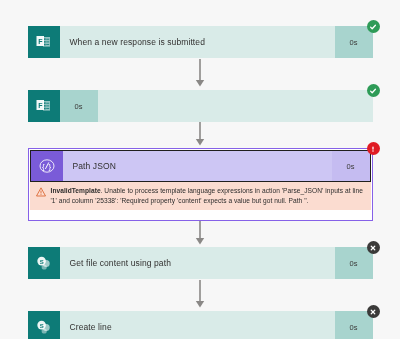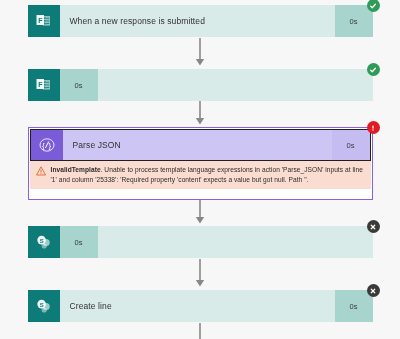--- a/index.html
+++ b/index.html
@@ -14,21 +14,21 @@
     overflow: hidden;
     position: relative;
   }
 
   #flow-canvas {
     position: absolute;
     left: 0;
     top: 0;
     width: 400px;
     height: 339px;
-    padding-top: 5px;
+    padding-top: 26px;
     box-sizing: border-box;
   }
 
   
   .node {
     position: relative;
     margin: 0 auto;
     width: 345px;
   }
 
@@ -215,21 +215,21 @@
       <div class="theme-purple">
         <div class="card">
           <div class="card-icon">
             <svg width="18" height="18" viewBox="0 0 18 18">
               <ellipse cx="9" cy="9" rx="7" ry="6.2" fill="none" stroke="#ffffff" stroke-width="1" opacity="0.85"></ellipse>
               <text x="4.1" y="12" font-family="Liberation Sans, sans-serif" font-size="8" fill="#ffffff">{</text>
               <line x1="7.6" y1="11.6" x2="10.6" y2="5.8" stroke="#ffffff" stroke-width="1" stroke-linecap="round"></line>
               <text x="10.5" y="12" font-family="Liberation Sans, sans-serif" font-size="8" fill="#ffffff">}</text>
             </svg>
           </div>
-          <div class="card-title">Parse JSON</div>
+          <div class="card-title">Path JSON</div>
           <div class="card-duration">0s</div>
         </div>
       </div>
 
       <div class="error-panel">
         <div class="error-icon">
           <svg width="10" height="10" viewBox="0 0 12 12">
             <path d="M6 1 L11.4 10.8 L0.6 10.8 Z" fill="none" stroke="#d8602a" stroke-width="1" stroke-linejoin="round"></path>
             <rect x="5.5" y="4.3" width="1" height="3.5" fill="#d8602a"></rect>
             <rect x="5.5" y="8.5" width="1" height="1" fill="#d8602a"></rect>
@@ -258,20 +258,21 @@
   <div class="node theme-teal">
     <div class="card">
       <div class="card-icon">
         <svg width="17" height="17" viewBox="0 0 17 17">
           <circle cx="6.6" cy="6.1" r="4.3" fill="#ffffff" opacity="0.92"></circle>
           <circle cx="11.2" cy="8.4" r="3.5" fill="#ffffff" opacity="0.6"></circle>
           <circle cx="9.2" cy="12" r="2.6" fill="#ffffff" opacity="0.45"></circle>
           <text x="4.7" y="8.6" font-family="Liberation Sans, sans-serif" font-size="6" font-weight="bold" fill="#0d7b77">S</text>
         </svg>
       </div>
+      <div class="card-title">Get file content using path</div>
       <div class="card-duration">0s</div>
     </div>
     <div class="badge skipped">
       <svg width="8" height="8" viewBox="0 0 10 10">
         <path d="M2.8 2.8 L7.2 7.2 M7.2 2.8 L2.8 7.2" stroke="#ffffff" stroke-width="1.5" stroke-linecap="round"></path>
       </svg>
     </div>
   </div>
 
   <div class="connector">

